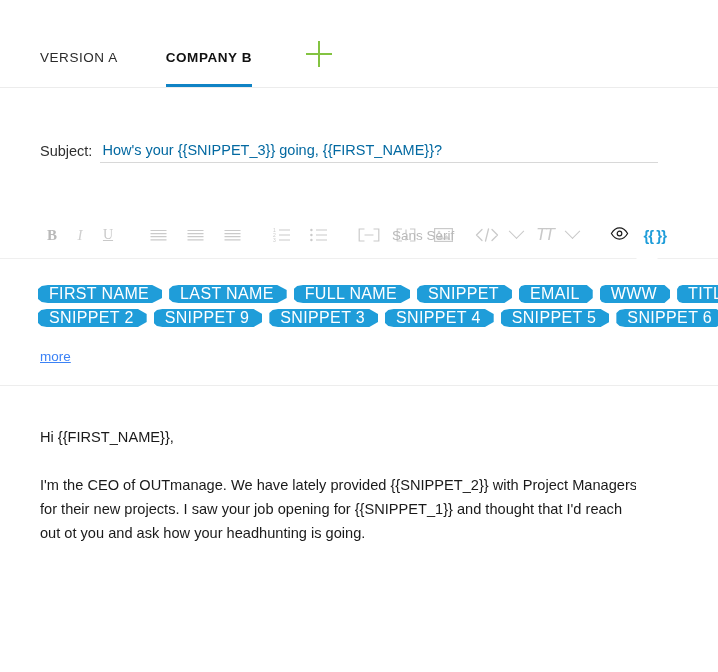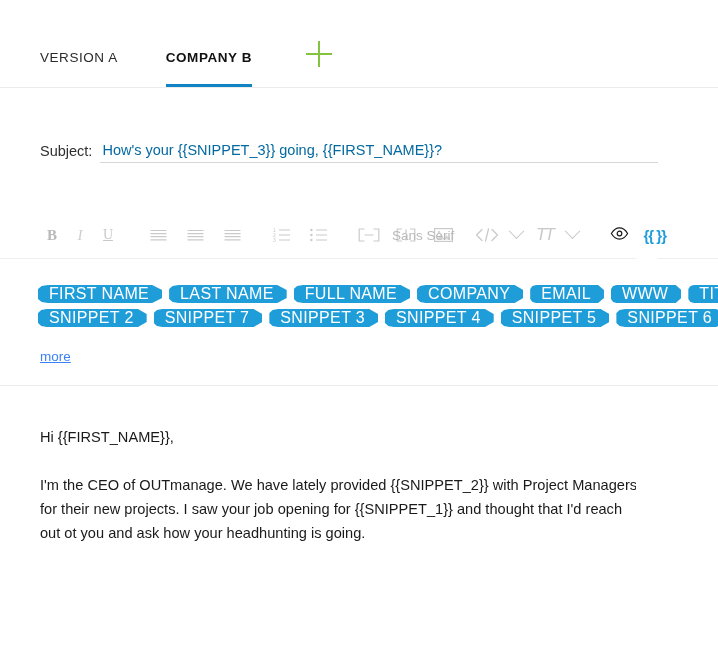--- a/index.html
+++ b/index.html
@@ -373,30 +373,30 @@
 
   <div class="snippet-panel">
     <div class="panel-arrow"></div>
 
     <div class="tag-rows">
 
       <div class="tag-row">
         <span class="tag">FIRST NAME</span>
         <span class="tag">LAST NAME</span>
         <span class="tag">FULL NAME</span>
-        <span class="tag">COMPANY</span>
+        <span class="tag">SNIPPET</span>
         <span class="tag">EMAIL</span>
         <span class="tag">WWW</span>
         <span class="tag">TITLE</span>
         <span class="tag">PHONE</span>
       </div>
 
       <div class="tag-row">
         <span class="tag">SNIPPET 2</span>
-        <span class="tag">SNIPPET 7</span>
+        <span class="tag">SNIPPET 9</span>
         <span class="tag">SNIPPET 3</span>
         <span class="tag">SNIPPET 4</span>
         <span class="tag">SNIPPET 5</span>
         <span class="tag">SNIPPET 6</span>
         <span class="tag">SNIPPET 7</span>
       </div>
     </div>
 
     <span class="more-link" style="position:absolute;left:40px;top:90px">more</span>
   </div>

